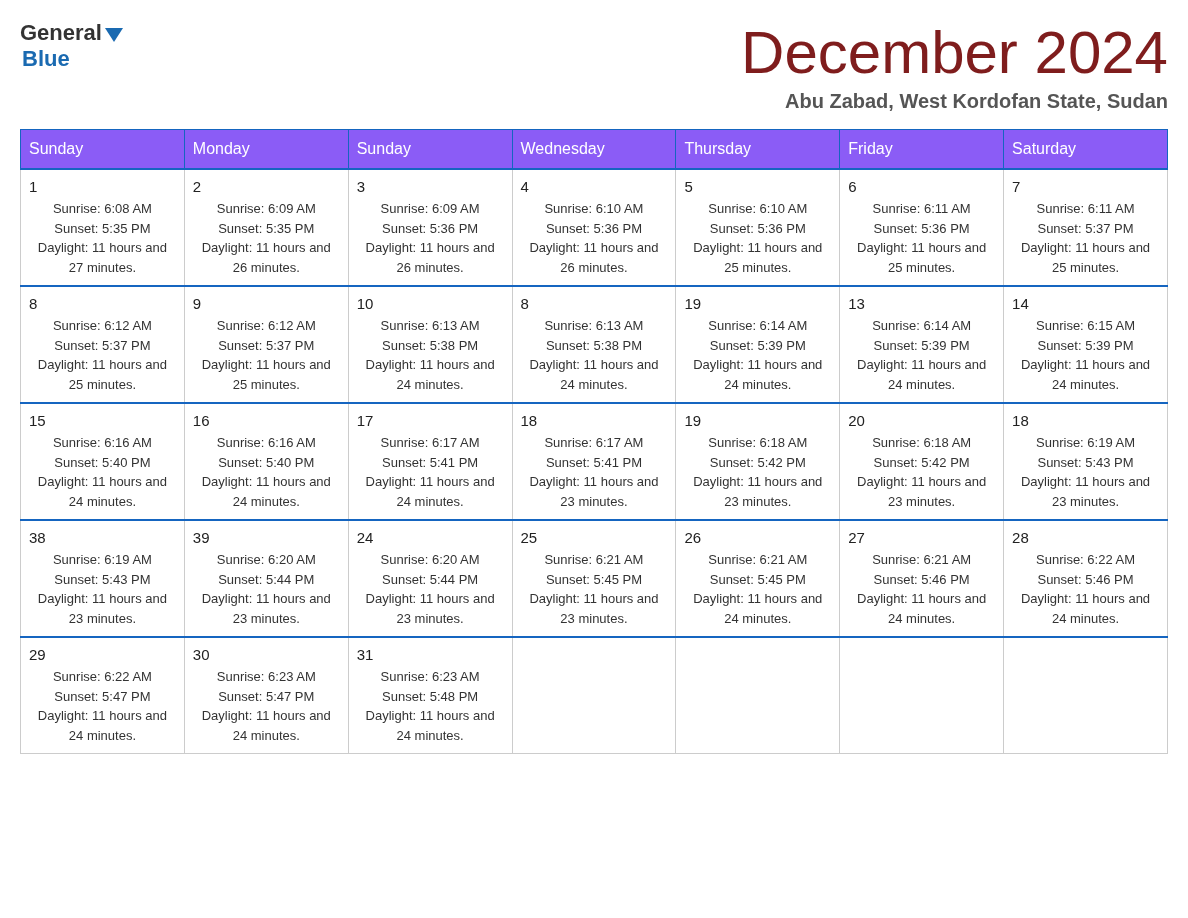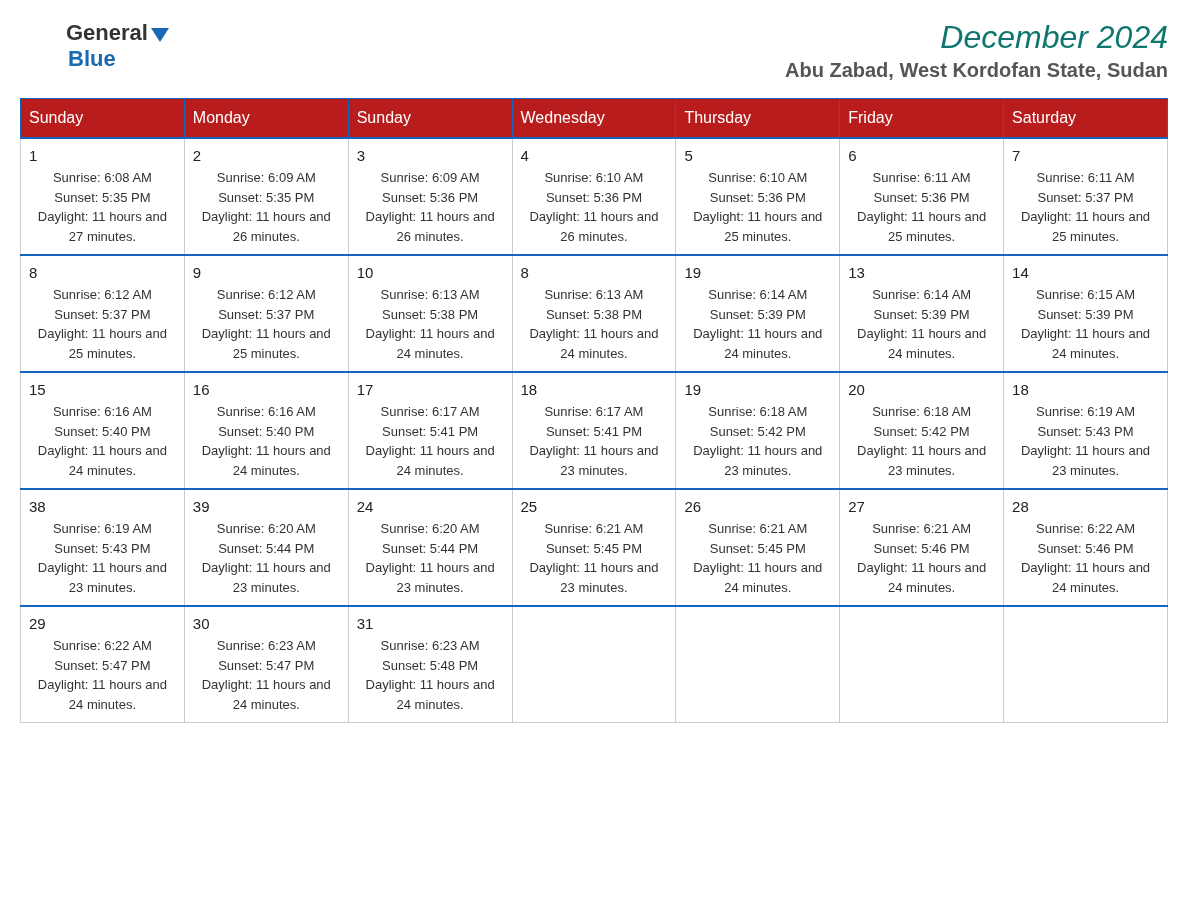--- a/index.html
+++ b/index.html
@@ -18,39 +18,38 @@
     }
     .logo-text-general {
       font-size: 22px;
       font-weight: bold;
       color: #333;
     }
     .title-area {
       text-align: right;
     }
     .month-title {
-      font-size: 32px;
+      font-size: 60px;
       font-weight: normal;
-      color: #0f766e;
+      color: #7f1d1d;
       line-height: 1.1;
-      font-style: italic;
     }
     .location-title {
       font-size: 20px;
       color: #555;
       margin-top: 4px;
       font-weight: bold;
     }
     .calendar-table {
       width: 100%;
       border-collapse: collapse;
       table-layout: fixed;
     }
     .calendar-table thead th {
-      background-color: #b91c1c;
+      background-color: #8b5cf6;
       color: #fff;
       padding: 10px 8px;
       text-align: left;
       font-size: 16px;
       font-weight: normal;
       border: 1px solid #1565c0;
     }
     .calendar-table tbody td {
       vertical-align: top;
       padding: 8px;
@@ -72,21 +71,20 @@
       color: #333;
       text-align: center;
     }
     .empty-cell {
       background: #fff;
     }
     .logo-wrapper {
       display: flex;
       flex-direction: column;
       align-items: flex-start;
-      margin-left: 46px;
     }
     .logo-line1 {
       display: flex;
       align-items: center;
     }
     .logo-triangle {
       display: inline-block;
       width: 0;
       height: 0;
       border-left: 9px solid transparent;

